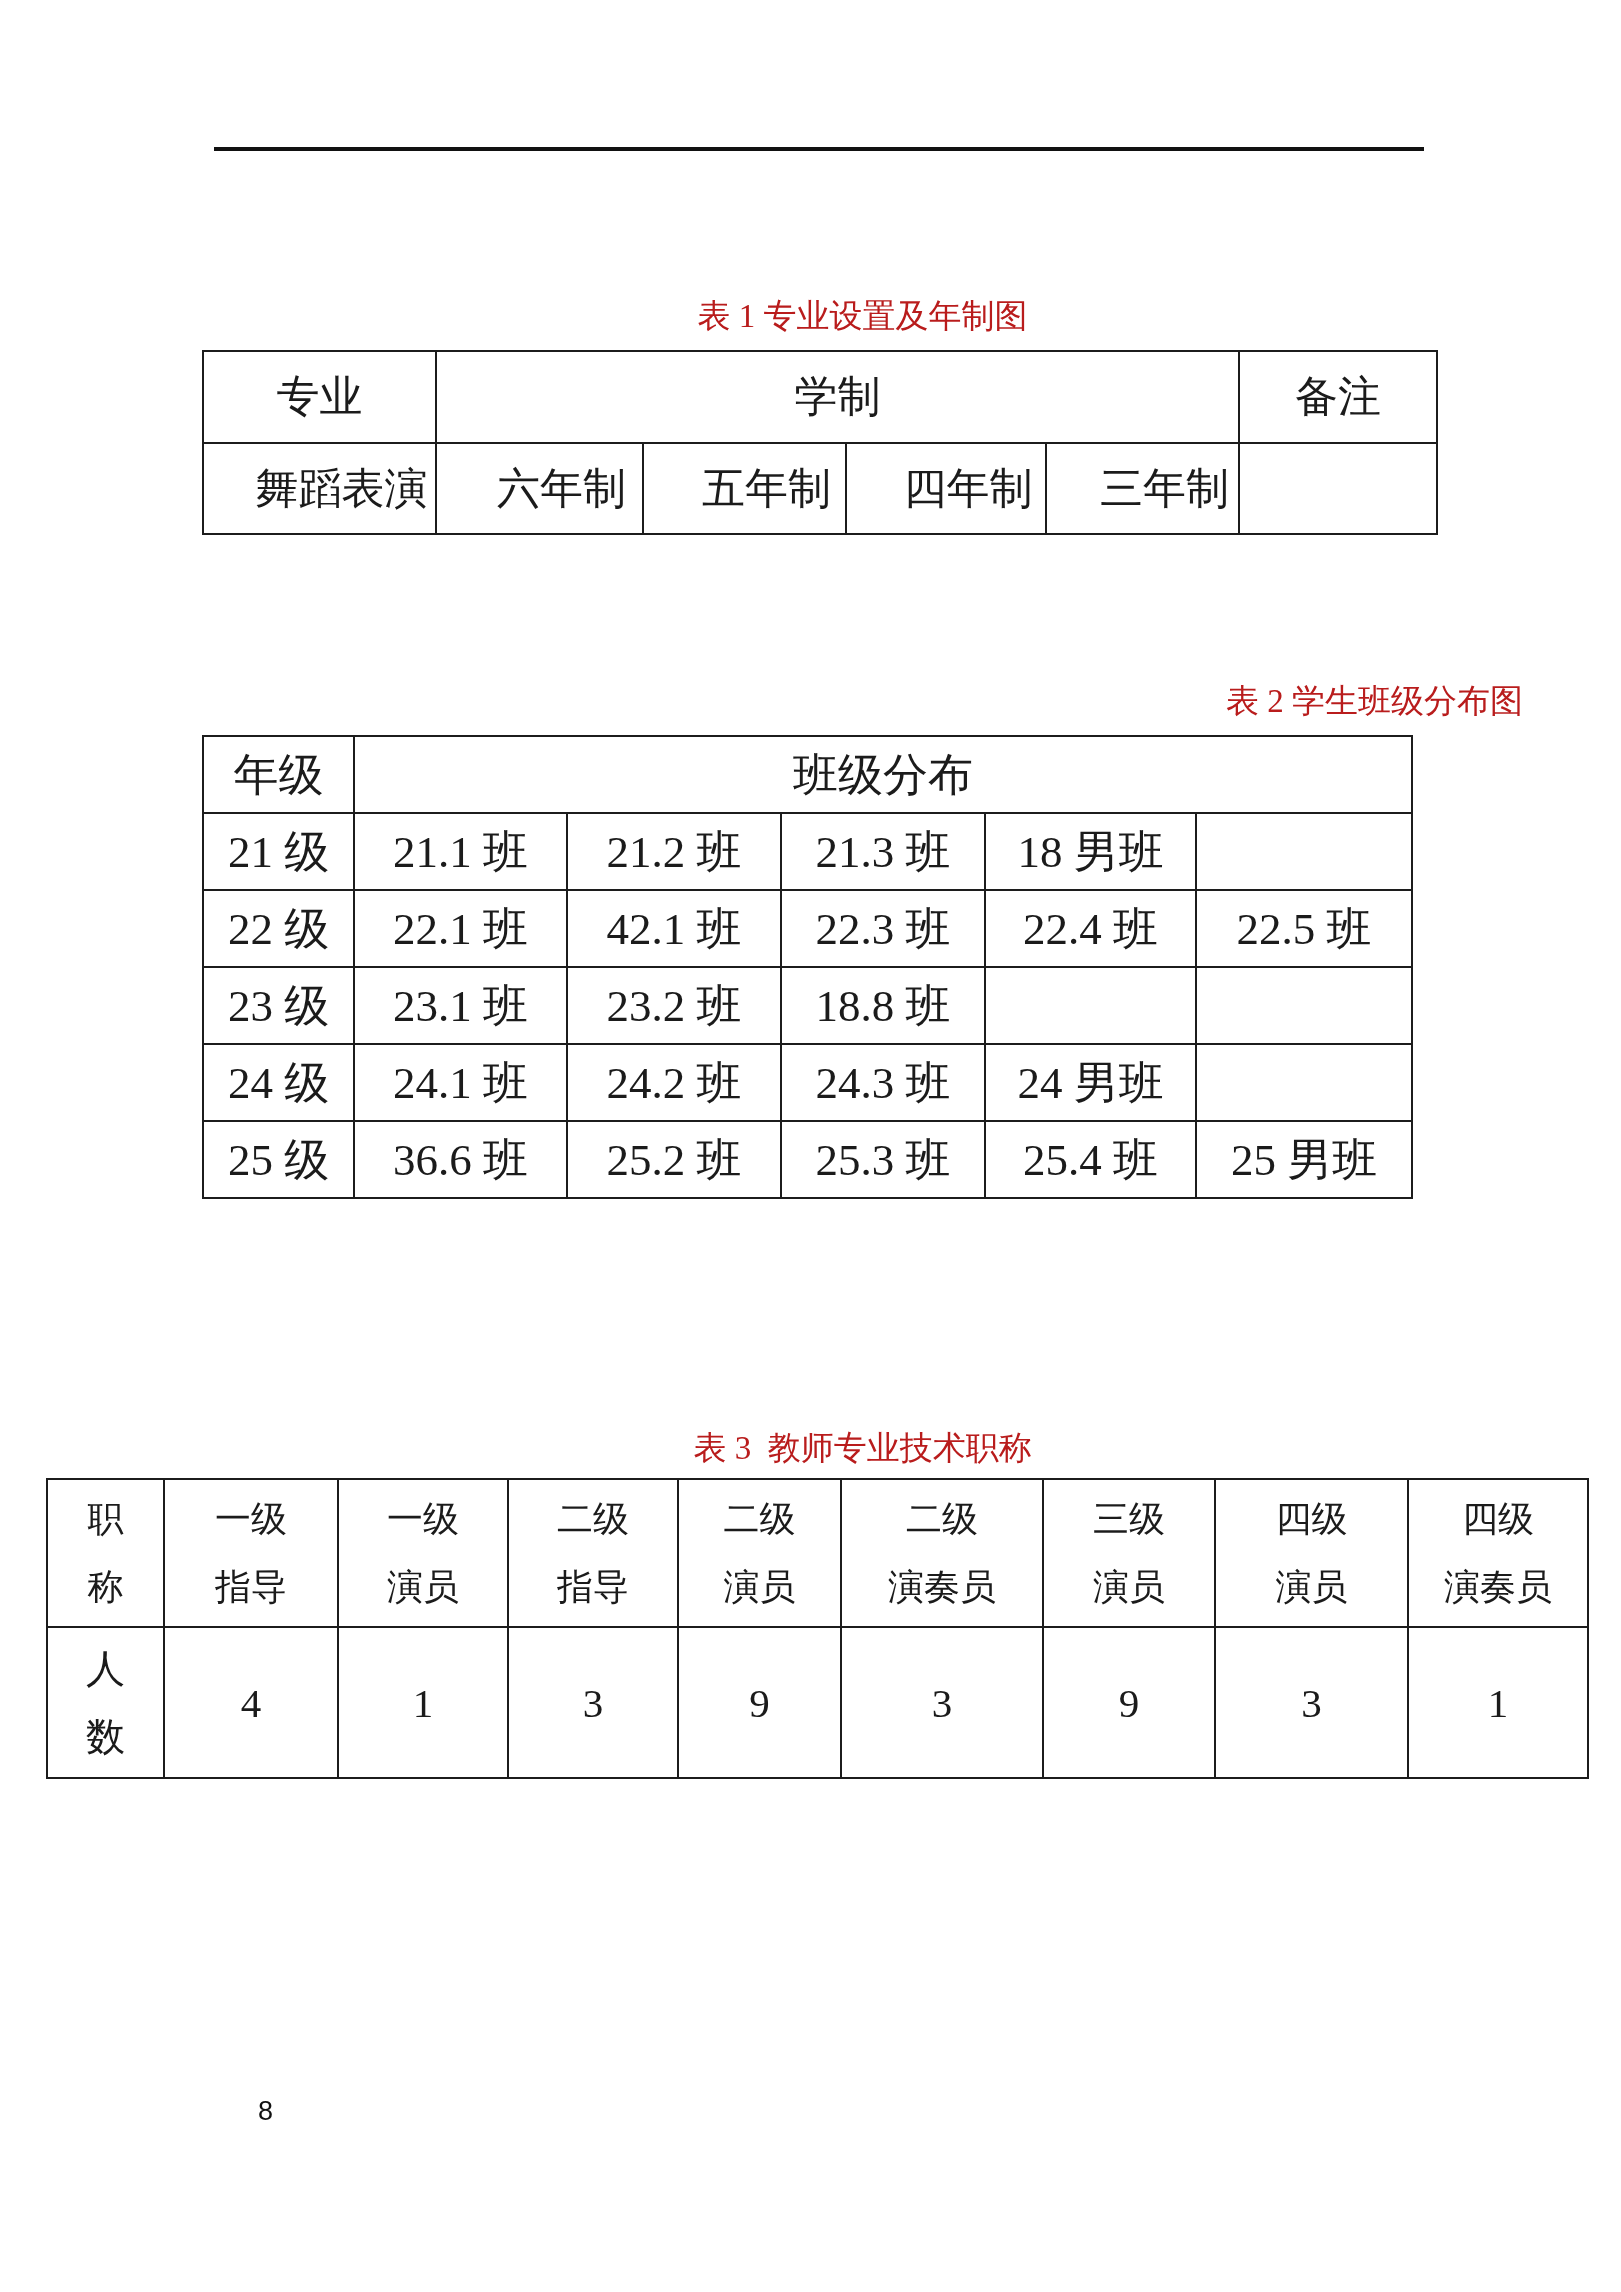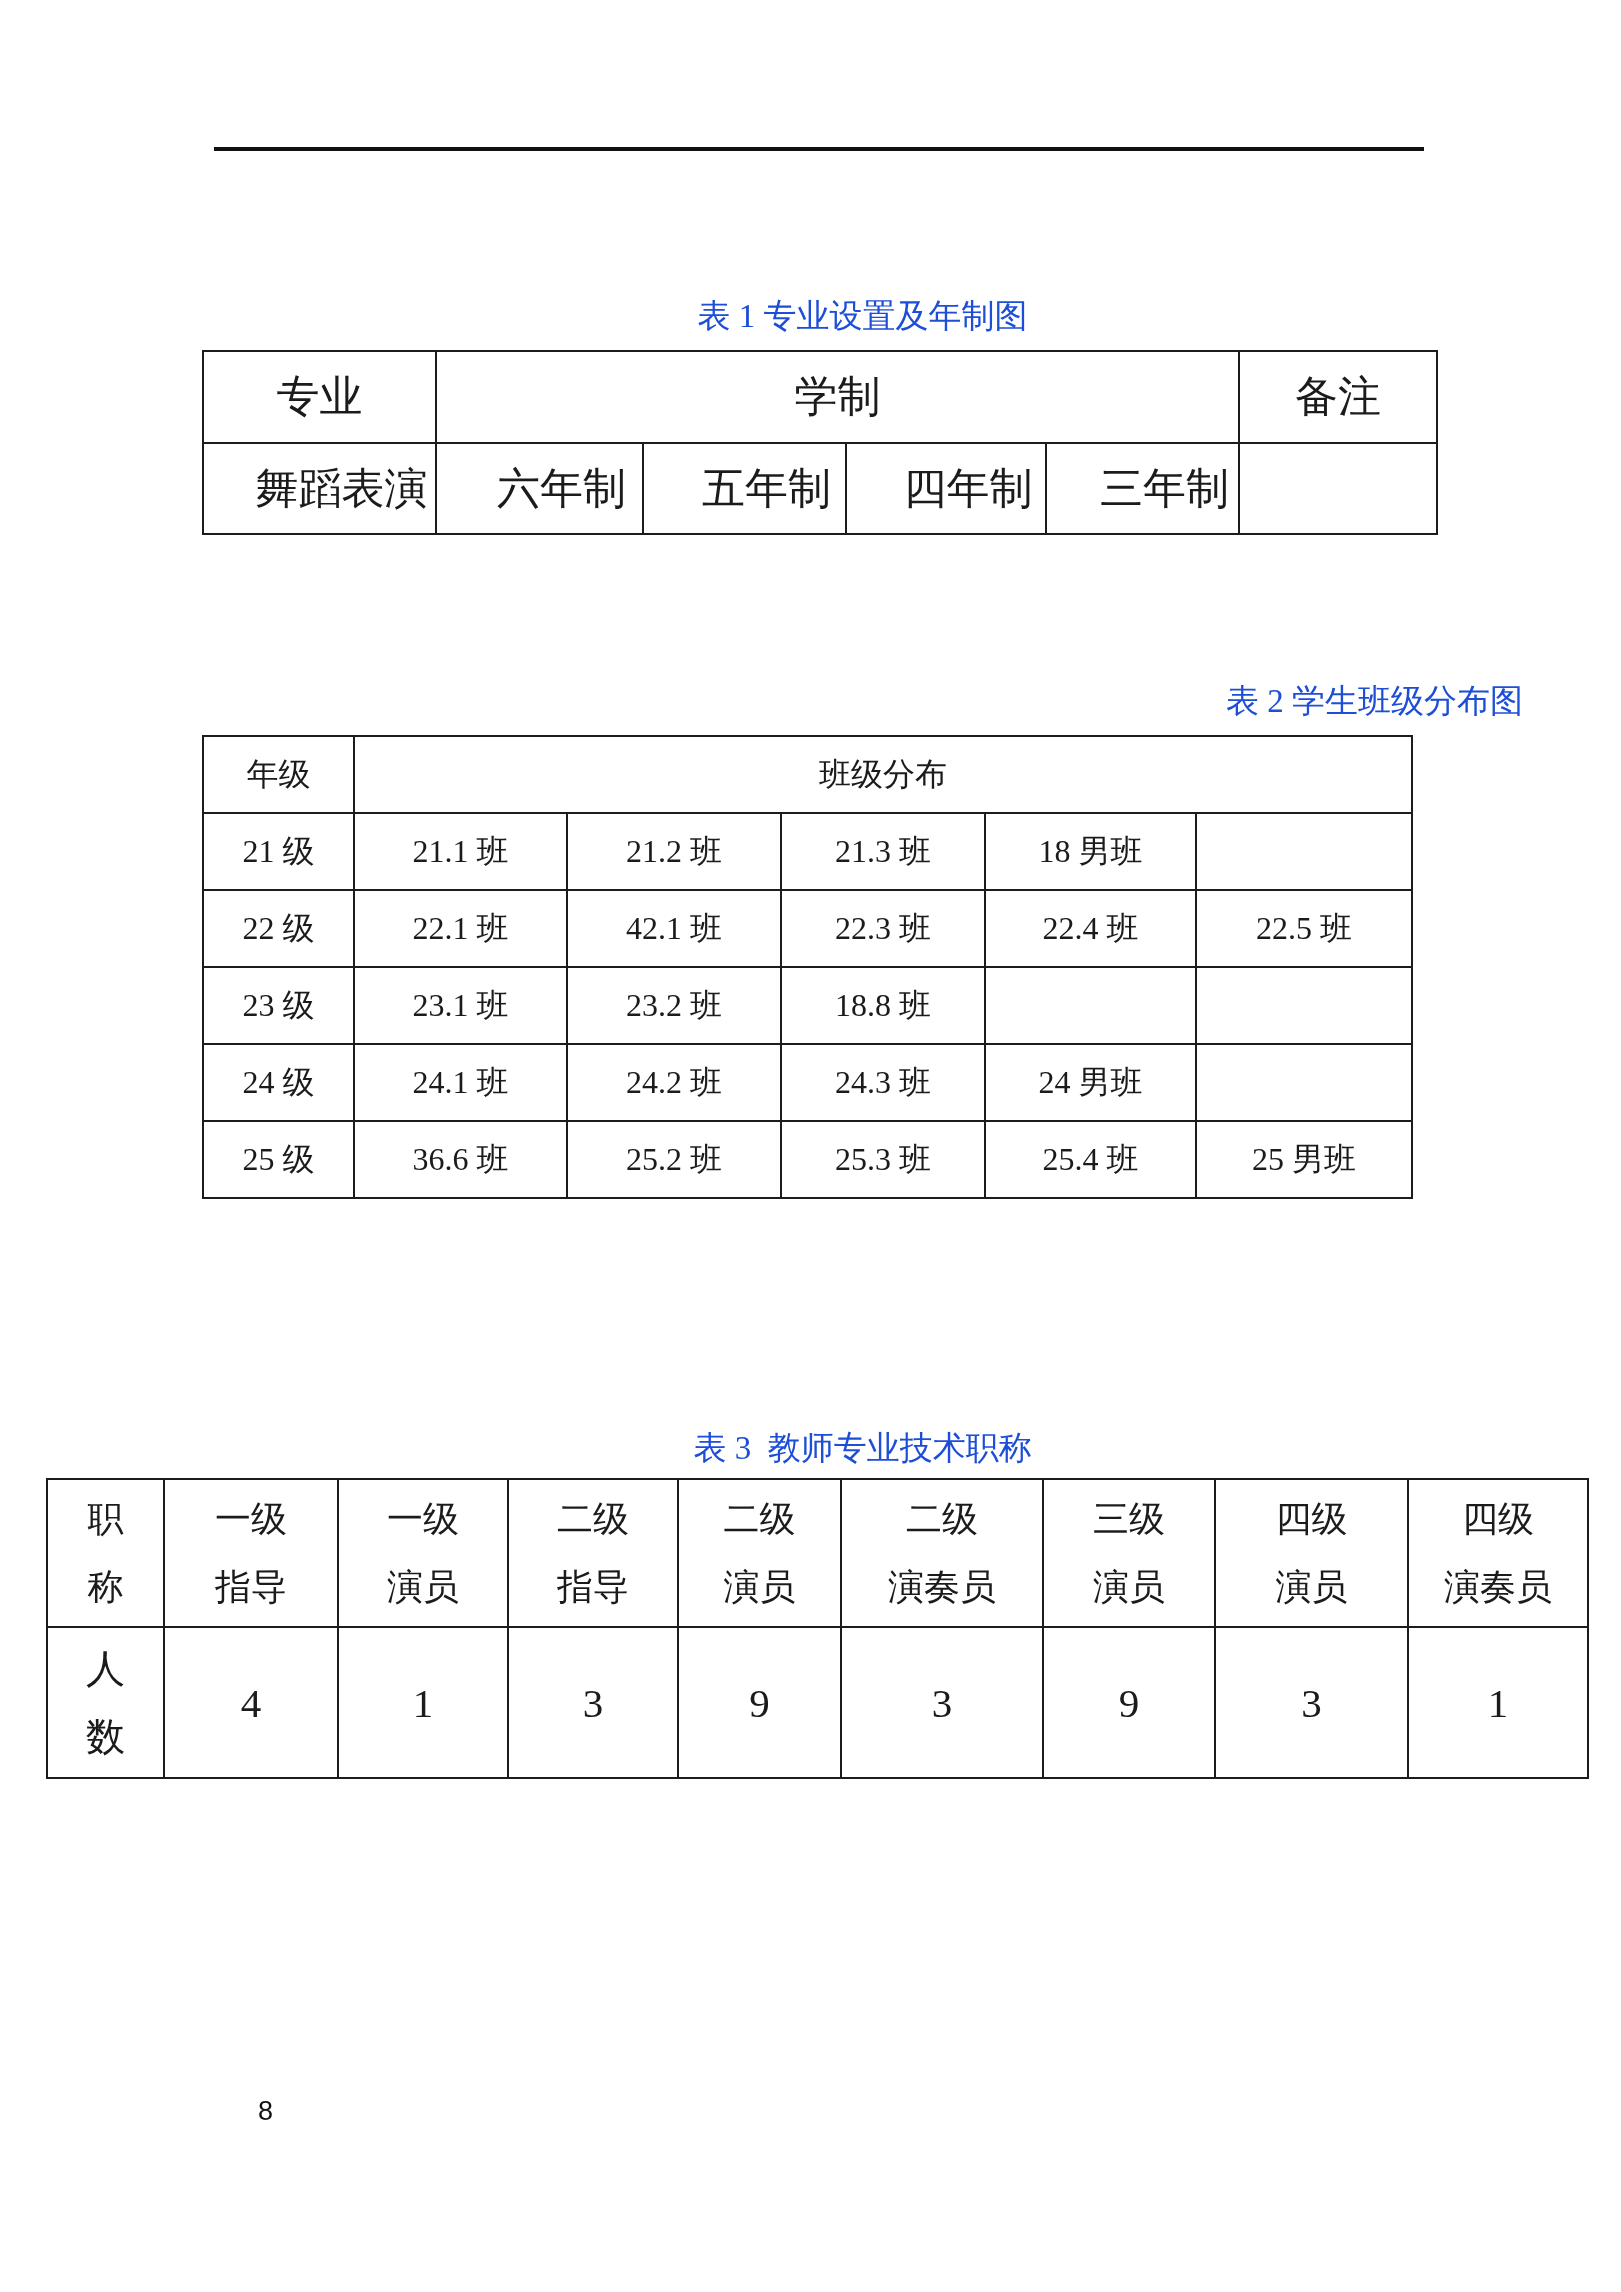--- a/index.html
+++ b/index.html
@@ -11,41 +11,41 @@
     color:#1b1b1b;
     overflow:hidden;
   }
   .top-rule{
     position:absolute;left:214px;top:147px;
     width:1210px;height:3.6px;background:#111111;
   }
   .caption{
     position:absolute;left:202px;width:1321px;
     text-align:center;font-size:33px;line-height:39px;
-    white-space:pre;color:#1d4ed8;
+    white-space:pre;color:#b91c1c;
   }
   .cap1{top:297px;}
   .cap2{top:682px;text-align:right;}
   .cap3{top:1429px;}
   table.doc{
     position:absolute;
     border-collapse:collapse;
     table-layout:fixed;
   }
   table.doc td{
     border:2.7px solid #1c1c1c;
     text-align:center;vertical-align:middle;
     padding:0;overflow:hidden;
   }
   .t1{left:202px;top:350px;width:1234px;}
   .t1 td{font-size:43px;}
   .t1 tr.r1 td{height:90px;}
   .t1 tr.r2 td{height:89px;padding-left:44px;}
   .t2{left:202px;top:735px;width:1210px;}
-  .t2 td{font-size:32px;height:75px;}
+  .t2 td{font-size:45px;height:75px;}
   .t3{left:46px;top:1478px;width:1541px;}
   .t3 td{white-space:pre-line;}
   .t3 tr.hdr td{height:146px;font-size:36px;line-height:68px;}
   .t3 tr.dat td{height:149px;font-size:41px;}
   .t3 tr.dat td.lbl{font-size:39px;line-height:68px;}
   .pageno{
     position:absolute;left:258px;top:2096px;
     font-family:"Liberation Sans","DejaVu Sans",sans-serif;
     font-size:27px;color:#111111;
   }

